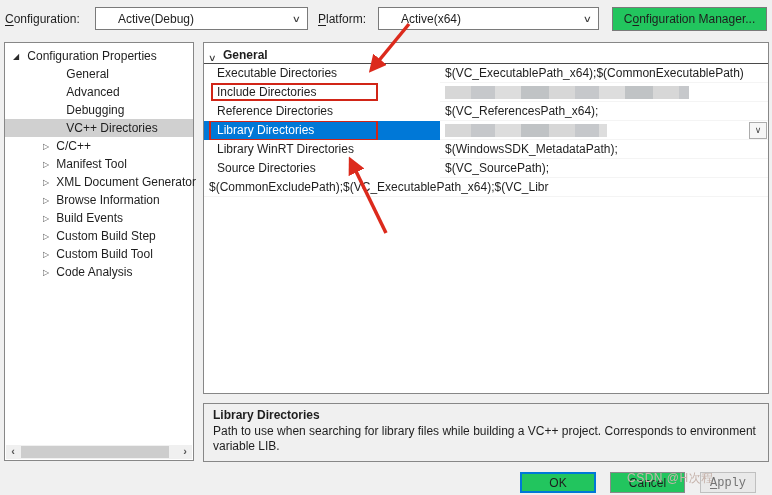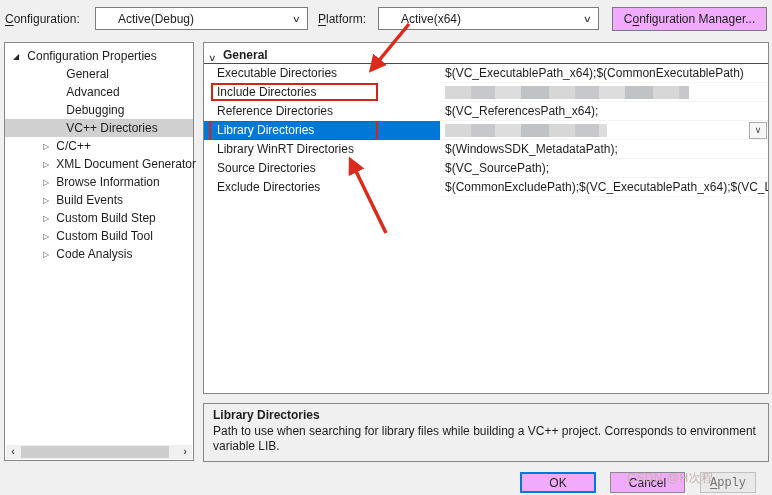--- a/index.html
+++ b/index.html
@@ -14,21 +14,21 @@
 
   
   .tb-label { top:12px; line-height:14px; }
   .combo {
     top:7px; height:23px; background:#fff; border:1px solid #7a7a7a;
     display:flex; align-items:center; padding-left:22px; cursor:default;
   }
   .combo .chev { position:absolute; right:7px; top:6px; color:#3c3c3c; font-size:9px;
     font-family:"DejaVu Sans",sans-serif; transform:scaleX(1.4); }
   .btn {
-    background:#f0abfc; border:1px solid #8a8a8a; text-align:center;
+    background:#22c55e; border:1px solid #8a8a8a; text-align:center;
     line-height:21px; cursor:default;
   }
   #cm-btn { left:612px; top:7px; width:155px; height:24px; line-height:22px; border-color:#7a7a7a; }
 
   
   #tree-panel {
     left:4px; top:42px; width:190px; height:419px;
     background:#fff; border:1px solid #878787;
   }
   #tree-items { position:absolute; top:4px; left:0; right:0; }
@@ -144,20 +144,24 @@
       <div class="tree-row tree-child leaf selected">
     <span class="tree-glyph"></span>
     <span class="tree-label">VC++ Directories</span>
   </div>
       <div class="tree-row tree-child">
     <span class="tree-glyph">▷</span>
     <span class="tree-label">C/C++</span>
   </div>
       <div class="tree-row tree-child">
     <span class="tree-glyph">▷</span>
+    <span class="tree-label">Manifest Tool</span>
+  </div>
+      <div class="tree-row tree-child">
+    <span class="tree-glyph">▷</span>
     <span class="tree-label">XML Document Generator</span>
   </div>
       <div class="tree-row tree-child">
     <span class="tree-glyph">▷</span>
     <span class="tree-label">Browse Information</span>
   </div>
       <div class="tree-row tree-child">
     <span class="tree-glyph">▷</span>
     <span class="tree-label">Build Events</span>
   </div>
@@ -247,24 +251,20 @@
       <span>Source Directories</span>
       
     </div>
     <div class="g-value">
       <span>$(VC_SourcePath);</span>
       
       
     </div>
   </div>
       <div class="grid-row">
-    <div class="g-label">
-      <span>Exclude Directories</span>
-      
-    </div>
     <div class="g-value">
       <span>$(CommonExcludePath);$(VC_ExecutablePath_x64);$(VC_Libr</span>
       
       
     </div>
   </div>
     </div>
 </div>
 
 <div class="abs" id="desc-box">

